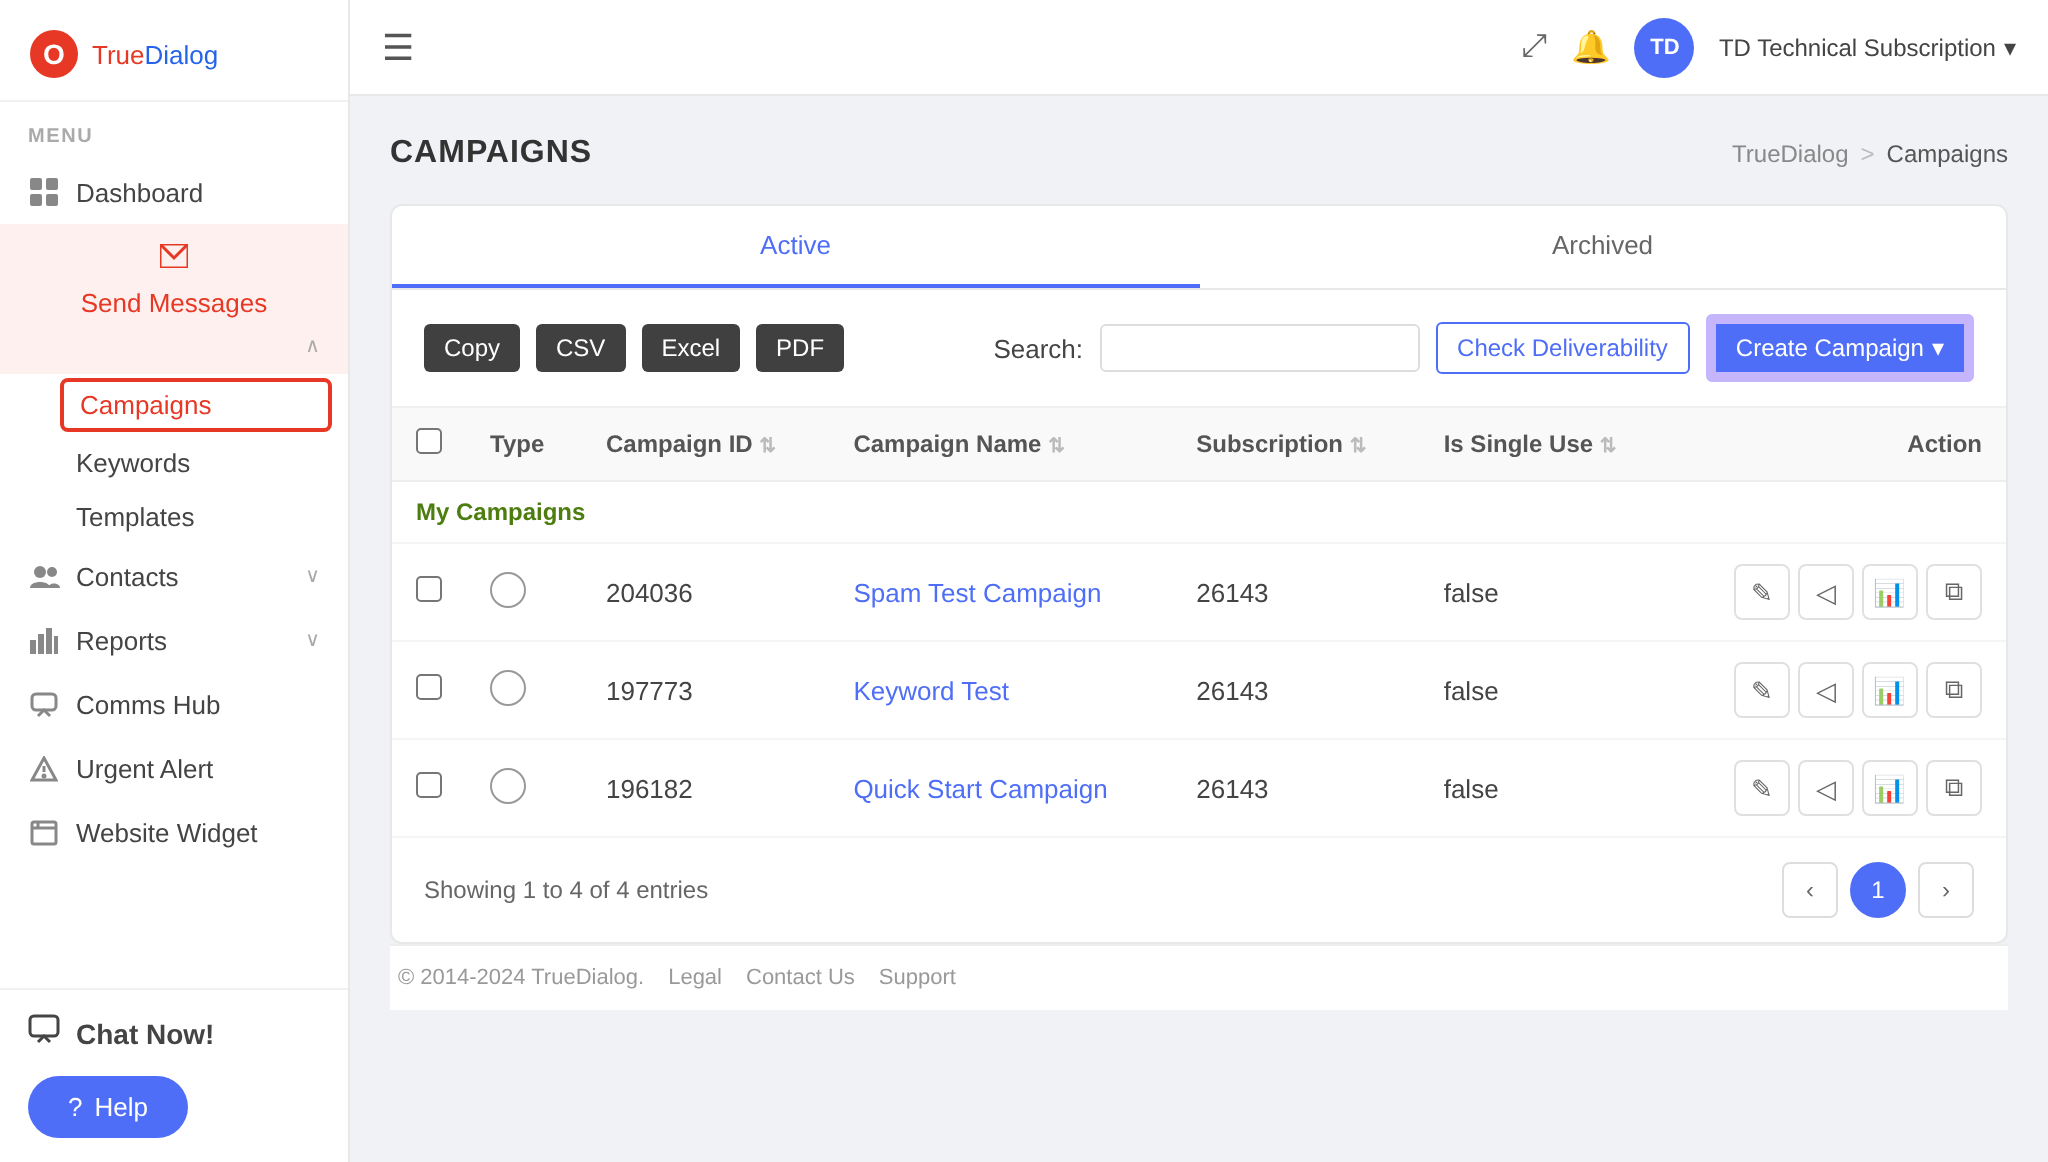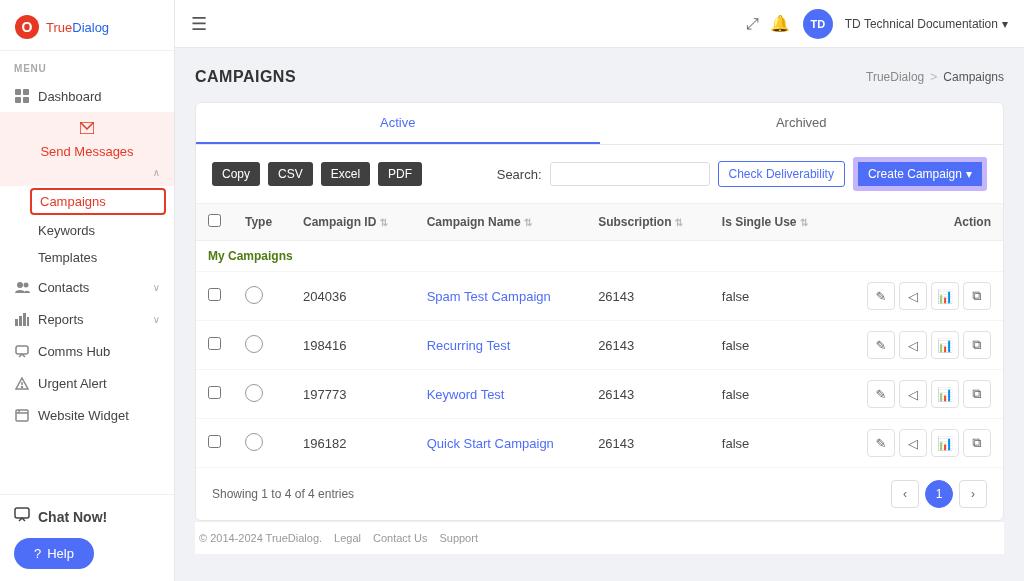--- a/index.html
+++ b/index.html
@@ -214,21 +214,21 @@
 
 <div class="main">
 
   <div class="topbar">
     <span class="hamburger">☰</span>
     <div class="topbar-right">
       <span class="topbar-icon">⤢</span>
       <span class="topbar-icon">🔔</span>
       <div class="avatar">TD</div>
       <div class="user-info">
-        <span>TD Technical Documentation</span>
+        <span>TD Technical Subscription</span>
         <span>▾</span>
       </div>
     </div>
   </div>
 
   <div class="content">
 
     <div class="page-header">
       <h1 class="page-title">CAMPAIGNS</h1>
       <div class="breadcrumb">
@@ -288,36 +288,20 @@
             <td>
               <div class="action-btns">
                 <button class="action-btn">✎</button>
                 <button class="action-btn">◁</button>
                 <button class="action-btn">📊</button>
                 <button class="action-btn">⧉</button>
               </div>
             </td>
           </tr>
 
-          <tr>
-            <td><input type="checkbox" style=""></td>
-            <td><span class="circle-type"></span></td>
-            <td>198416</td>
-            <td><a class="campaign-link">Recurring Test</a></td>
-            <td>26143</td>
-            <td>false</td>
-            <td>
-              <div class="action-btns">
-                <button class="action-btn">✎</button>
-                <button class="action-btn">◁</button>
-                <button class="action-btn">📊</button>
-                <button class="action-btn">⧉</button>
-              </div>
-            </td>
-          </tr>
 
           <tr>
             <td><input type="checkbox" style=""></td>
             <td><span class="circle-type"></span></td>
             <td>197773</td>
             <td><a class="campaign-link">Keyword Test</a></td>
             <td>26143</td>
             <td>false</td>
             <td>
               <div class="action-btns">

